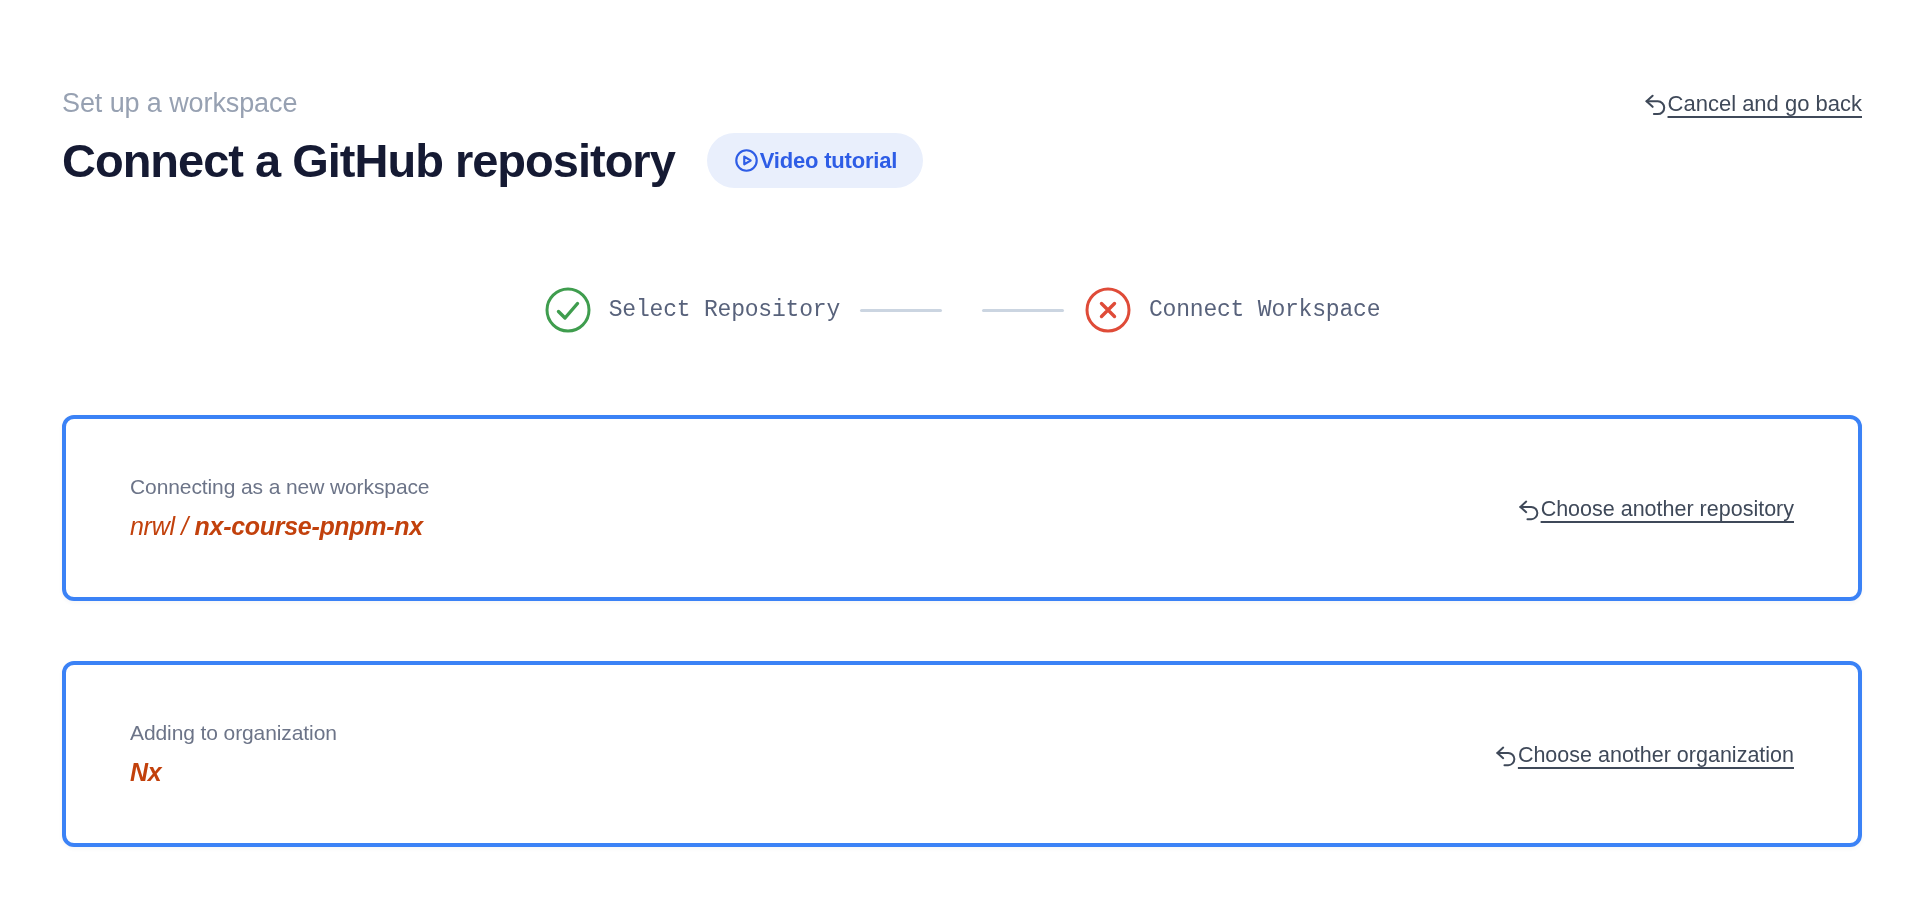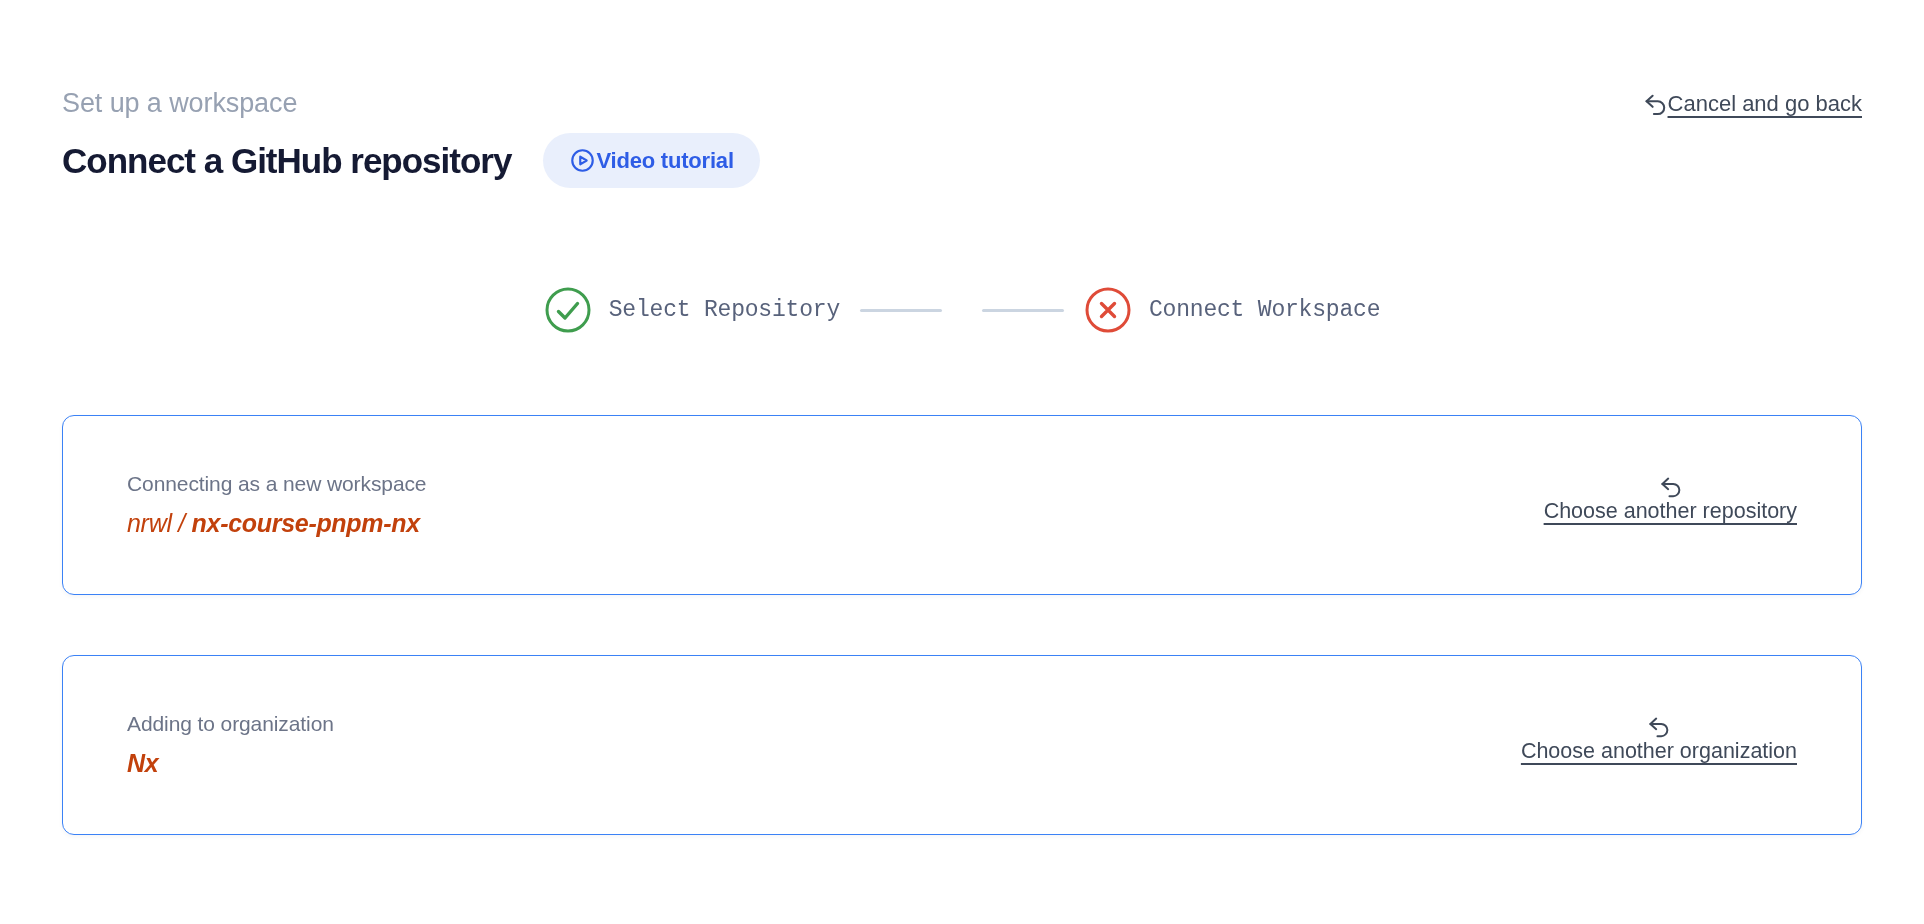--- a/index.html
+++ b/index.html
@@ -42,21 +42,21 @@
   .cancel-link { font-size: 22px; }
   .link svg { flex: 0 0 auto; }
 
   .header-main {
     margin-top: 14px;
     display: flex;
     align-items: center;
     gap: 32px;
   }
   h1.page-title {
-    font-size: 35px;
+    font-size: 47px;
     font-weight: 800;
     letter-spacing: -1px;
     color: #151a33;
   }
   .video-pill {
     display: inline-flex;
     align-items: center;
     background: #e9effc;
     color: #2e5de6;
     border: none;
@@ -96,45 +96,45 @@
     width: 82px;
     height: 3px;
     border-radius: 2px;
     background: #cbd5e1;
     margin: 0 20px;
   }
 
   
   .card {
     margin-top: 60px;
-    border: 1px solid #3b82f6;
+    border: 4px solid #3b82f6;
     border-radius: 12px;
     background: #ffffff;
     box-shadow: 0 2px 4px rgba(15, 23, 42, 0.04);
     padding: 56px 64px;
     display: flex;
     justify-content: space-between;
-    align-items: flex-start;
+    align-items: center;
   }
   .card.first { margin-top: 81px; }
   .card-label {
     font-size: 21px;
     color: #6c7488;
     letter-spacing: -0.1px;
   }
   .card-value {
     margin-top: 13px;
     font-size: 25px;
     color: #c2410c;
     letter-spacing: -0.3px;
     font-style: italic;
   }
   .card-value .owner { font-weight: 500; }
   .card-value .repo, .card-value .org { font-weight: 700; }
-  .card-link { font-size: 21.5px; margin-top: 2px; flex-direction: column; }
+  .card-link { font-size: 21.5px; margin-top: 2px; }
 </style>
 </head>
 <body>
 
 <div class="page">
 
   <div class="header-top">
     <div class="eyebrow">Set up a workspace</div>
     <a class="link cancel-link">
       <svg width="26" height="26" viewBox="0 0 24 24" fill="none" stroke="currentColor" stroke-width="1.9" stroke-linecap="round" stroke-linejoin="round">

